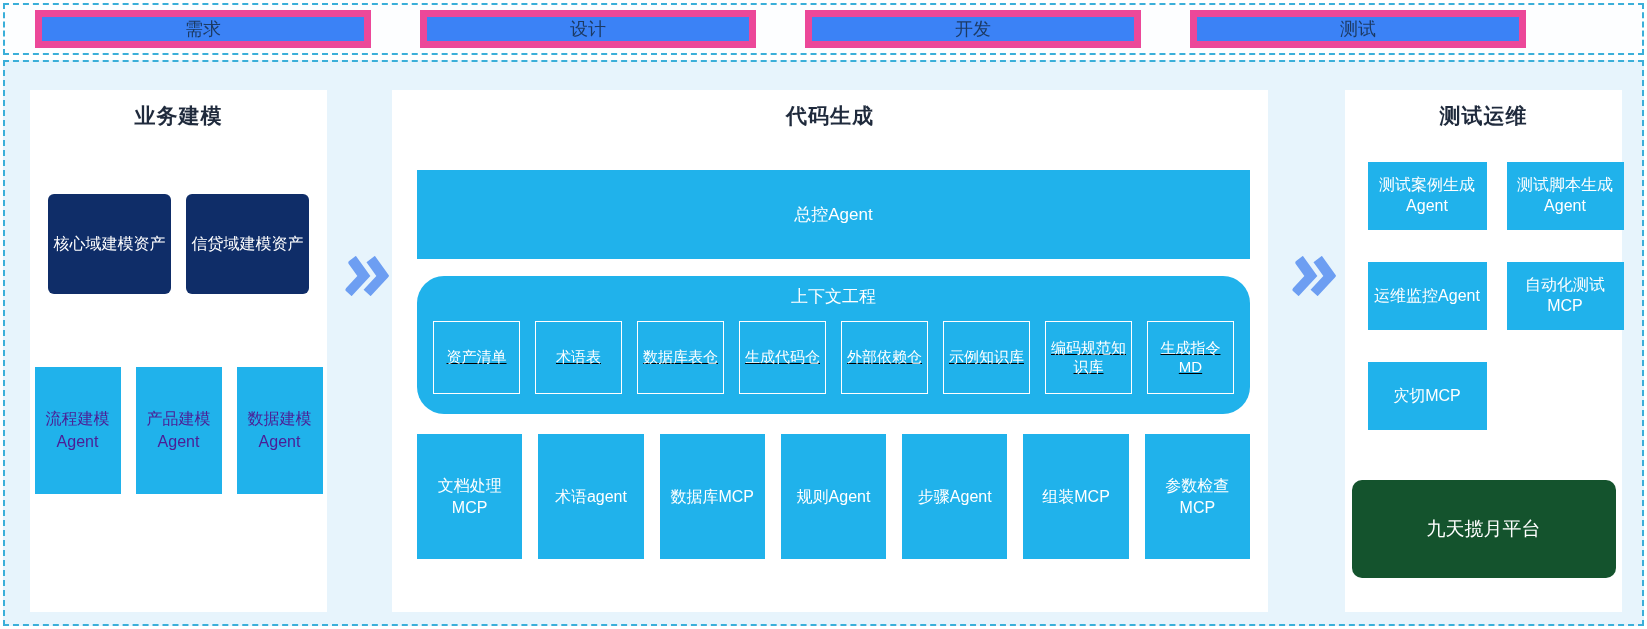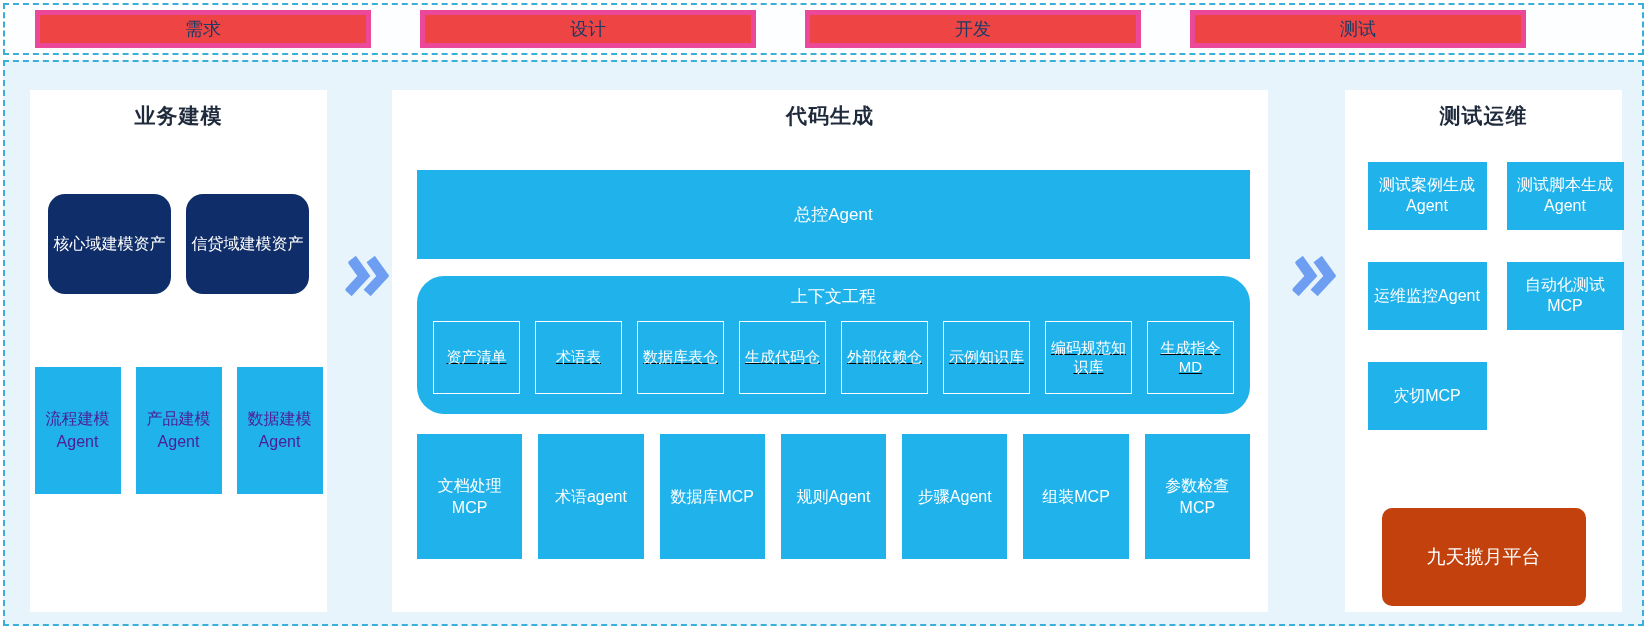--- a/index.html
+++ b/index.html
@@ -8,21 +8,21 @@
     font-family:"Liberation Sans","DejaVu Sans",sans-serif;
     -webkit-font-smoothing:antialiased;overflow:hidden;
   }
   
   .phase-strip{
     position:absolute;left:3px;top:3px;right:3px;height:52px;
     border:2px dashed #3bafd9;background:#fdfeff;box-sizing:border-box;
     display:flex;align-items:center;padding-left:30px;gap:49px;
   }
   .phase-box{
-    width:336px;height:38px;background:#ef4444;border:5px solid #ec4899;
+    width:336px;height:38px;background:#3b82f6;border:7px solid #ec4899;
     display:flex;align-items:center;justify-content:center;
     font-size:18px;color:#1c3a63;box-sizing:border-box;
   }
   
   .main{
     position:absolute;left:3px;top:60px;right:3px;bottom:3px;
     border:2px dashed #3bafd9;background:#e7f4fc;box-sizing:border-box;
     display:flex;align-items:flex-start;padding:28px 0 12px 25px;
   }
   .panel{background:#ffffff;height:522px;box-sizing:border-box;padding-top:12px;}
@@ -35,21 +35,21 @@
   .panel-right{width:277px;}
   .arrow-zone{
     align-self:stretch;display:flex;align-items:center;justify-content:center;
   }
   .arrow-zone-1{width:65px;}
   .arrow-zone-2{width:77px;}
   .flow-arrow{transform:skewX(-6deg) translateY(-75px);}
   
   .asset-row{display:flex;gap:15px;justify-content:center;margin-top:64px;padding:0 10px;}
   .asset-box{
-    width:123px;height:100px;border-radius:17px;background:#0f2d68;color:#fff;
+    width:123px;height:100px;border-radius:6px;background:#0f2d68;color:#fff;
     display:flex;align-items:center;justify-content:center;text-align:center;
     font-size:16px;line-height:1.35;padding:4px;box-sizing:border-box;
   }
   .bm-agent-row{display:flex;gap:15px;justify-content:center;margin-top:73px;}
   .bm-agent-box{
     width:86px;height:127px;background:#20b2eb;color:#4c1d95;
     display:flex;align-items:center;justify-content:center;text-align:center;
     font-size:16px;line-height:1.4;padding:10px;box-sizing:border-box;
   }
   
@@ -80,22 +80,22 @@
   .ops-grid{
     margin-top:32px;display:grid;grid-template-columns:119px 117px;
     column-gap:20px;row-gap:32px;justify-content:center;padding-left:24px;
   }
   .ops-box{
     height:68px;background:#20b2eb;color:#fff;
     display:flex;align-items:center;justify-content:center;text-align:center;
     font-size:16px;line-height:1.3;padding:0 3px;box-sizing:border-box;
   }
   .platform-box{
-    margin:78px auto 0;width:204px;height:98px;border-radius:10px;
-    background:#c2410c;color:#fff;display:flex;align-items:center;
+    margin:50px auto 0;width:264px;height:98px;border-radius:10px;
+    background:#14532d;color:#fff;display:flex;align-items:center;
     justify-content:center;text-align:center;font-size:19px;
   }
 </style>
 </head>
 <body>
 
 <div class="phase-strip">
   <div class="phase-box">
       <span>需求</span>
     </div>

